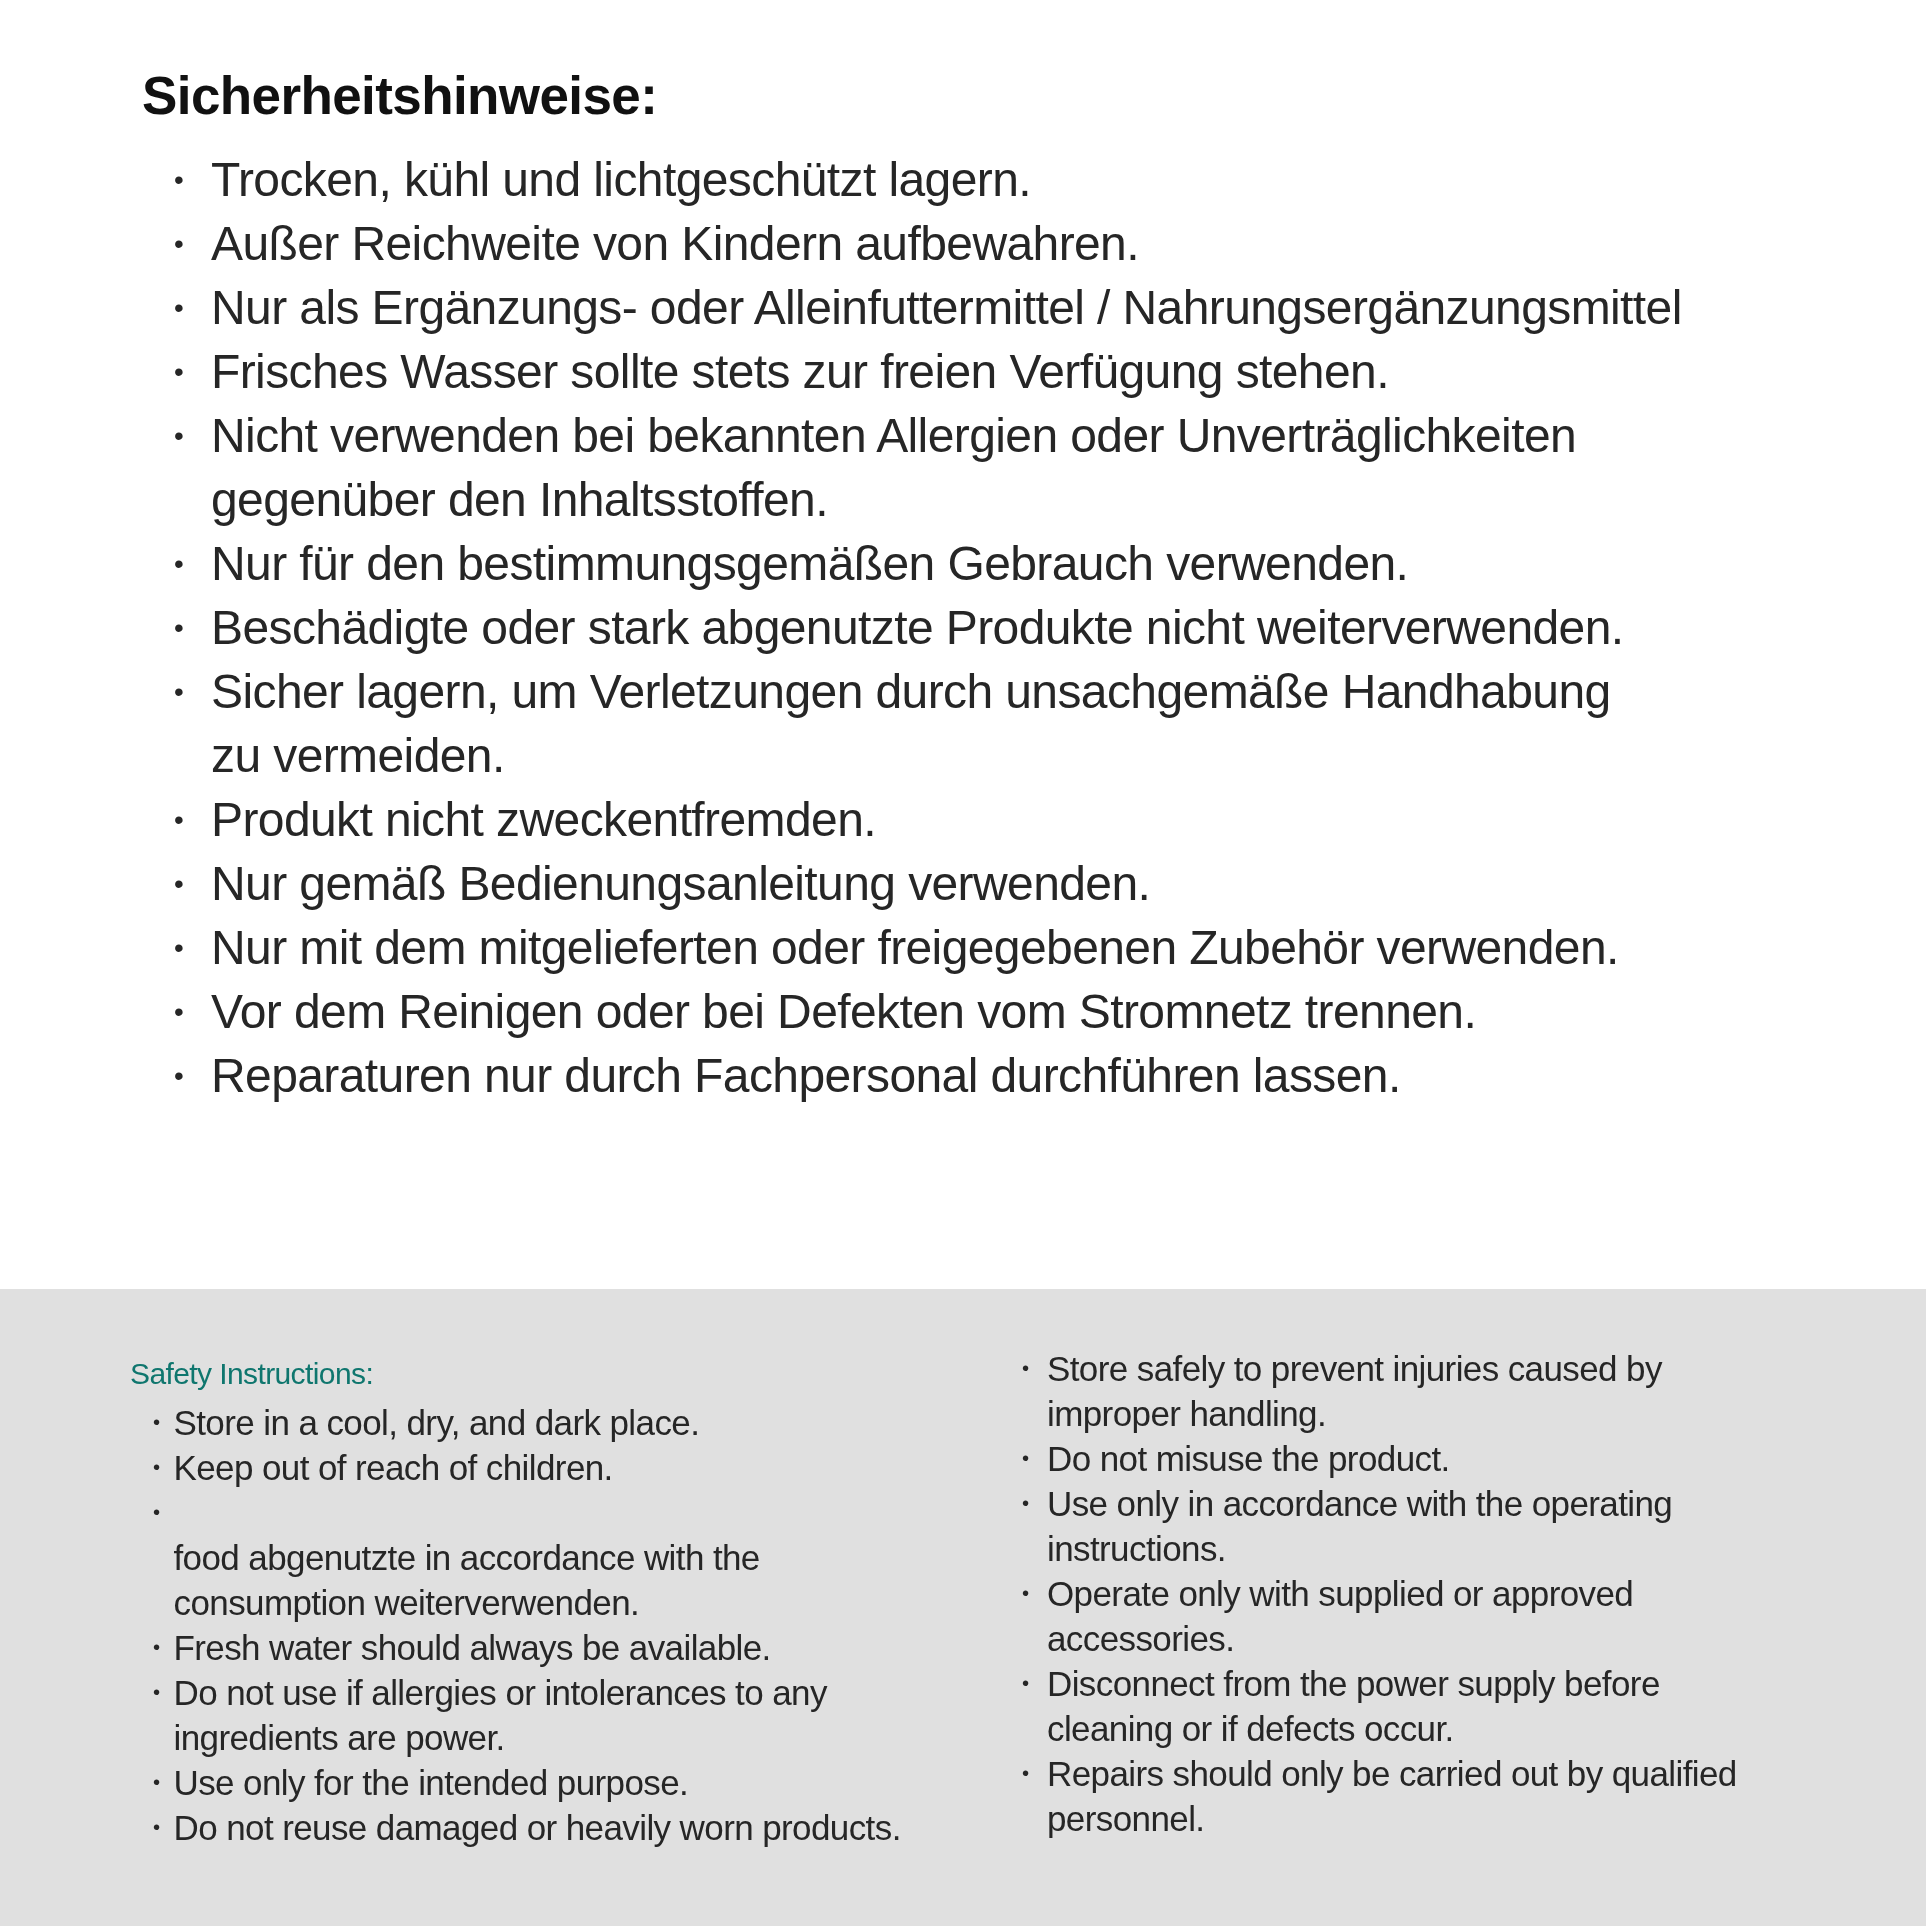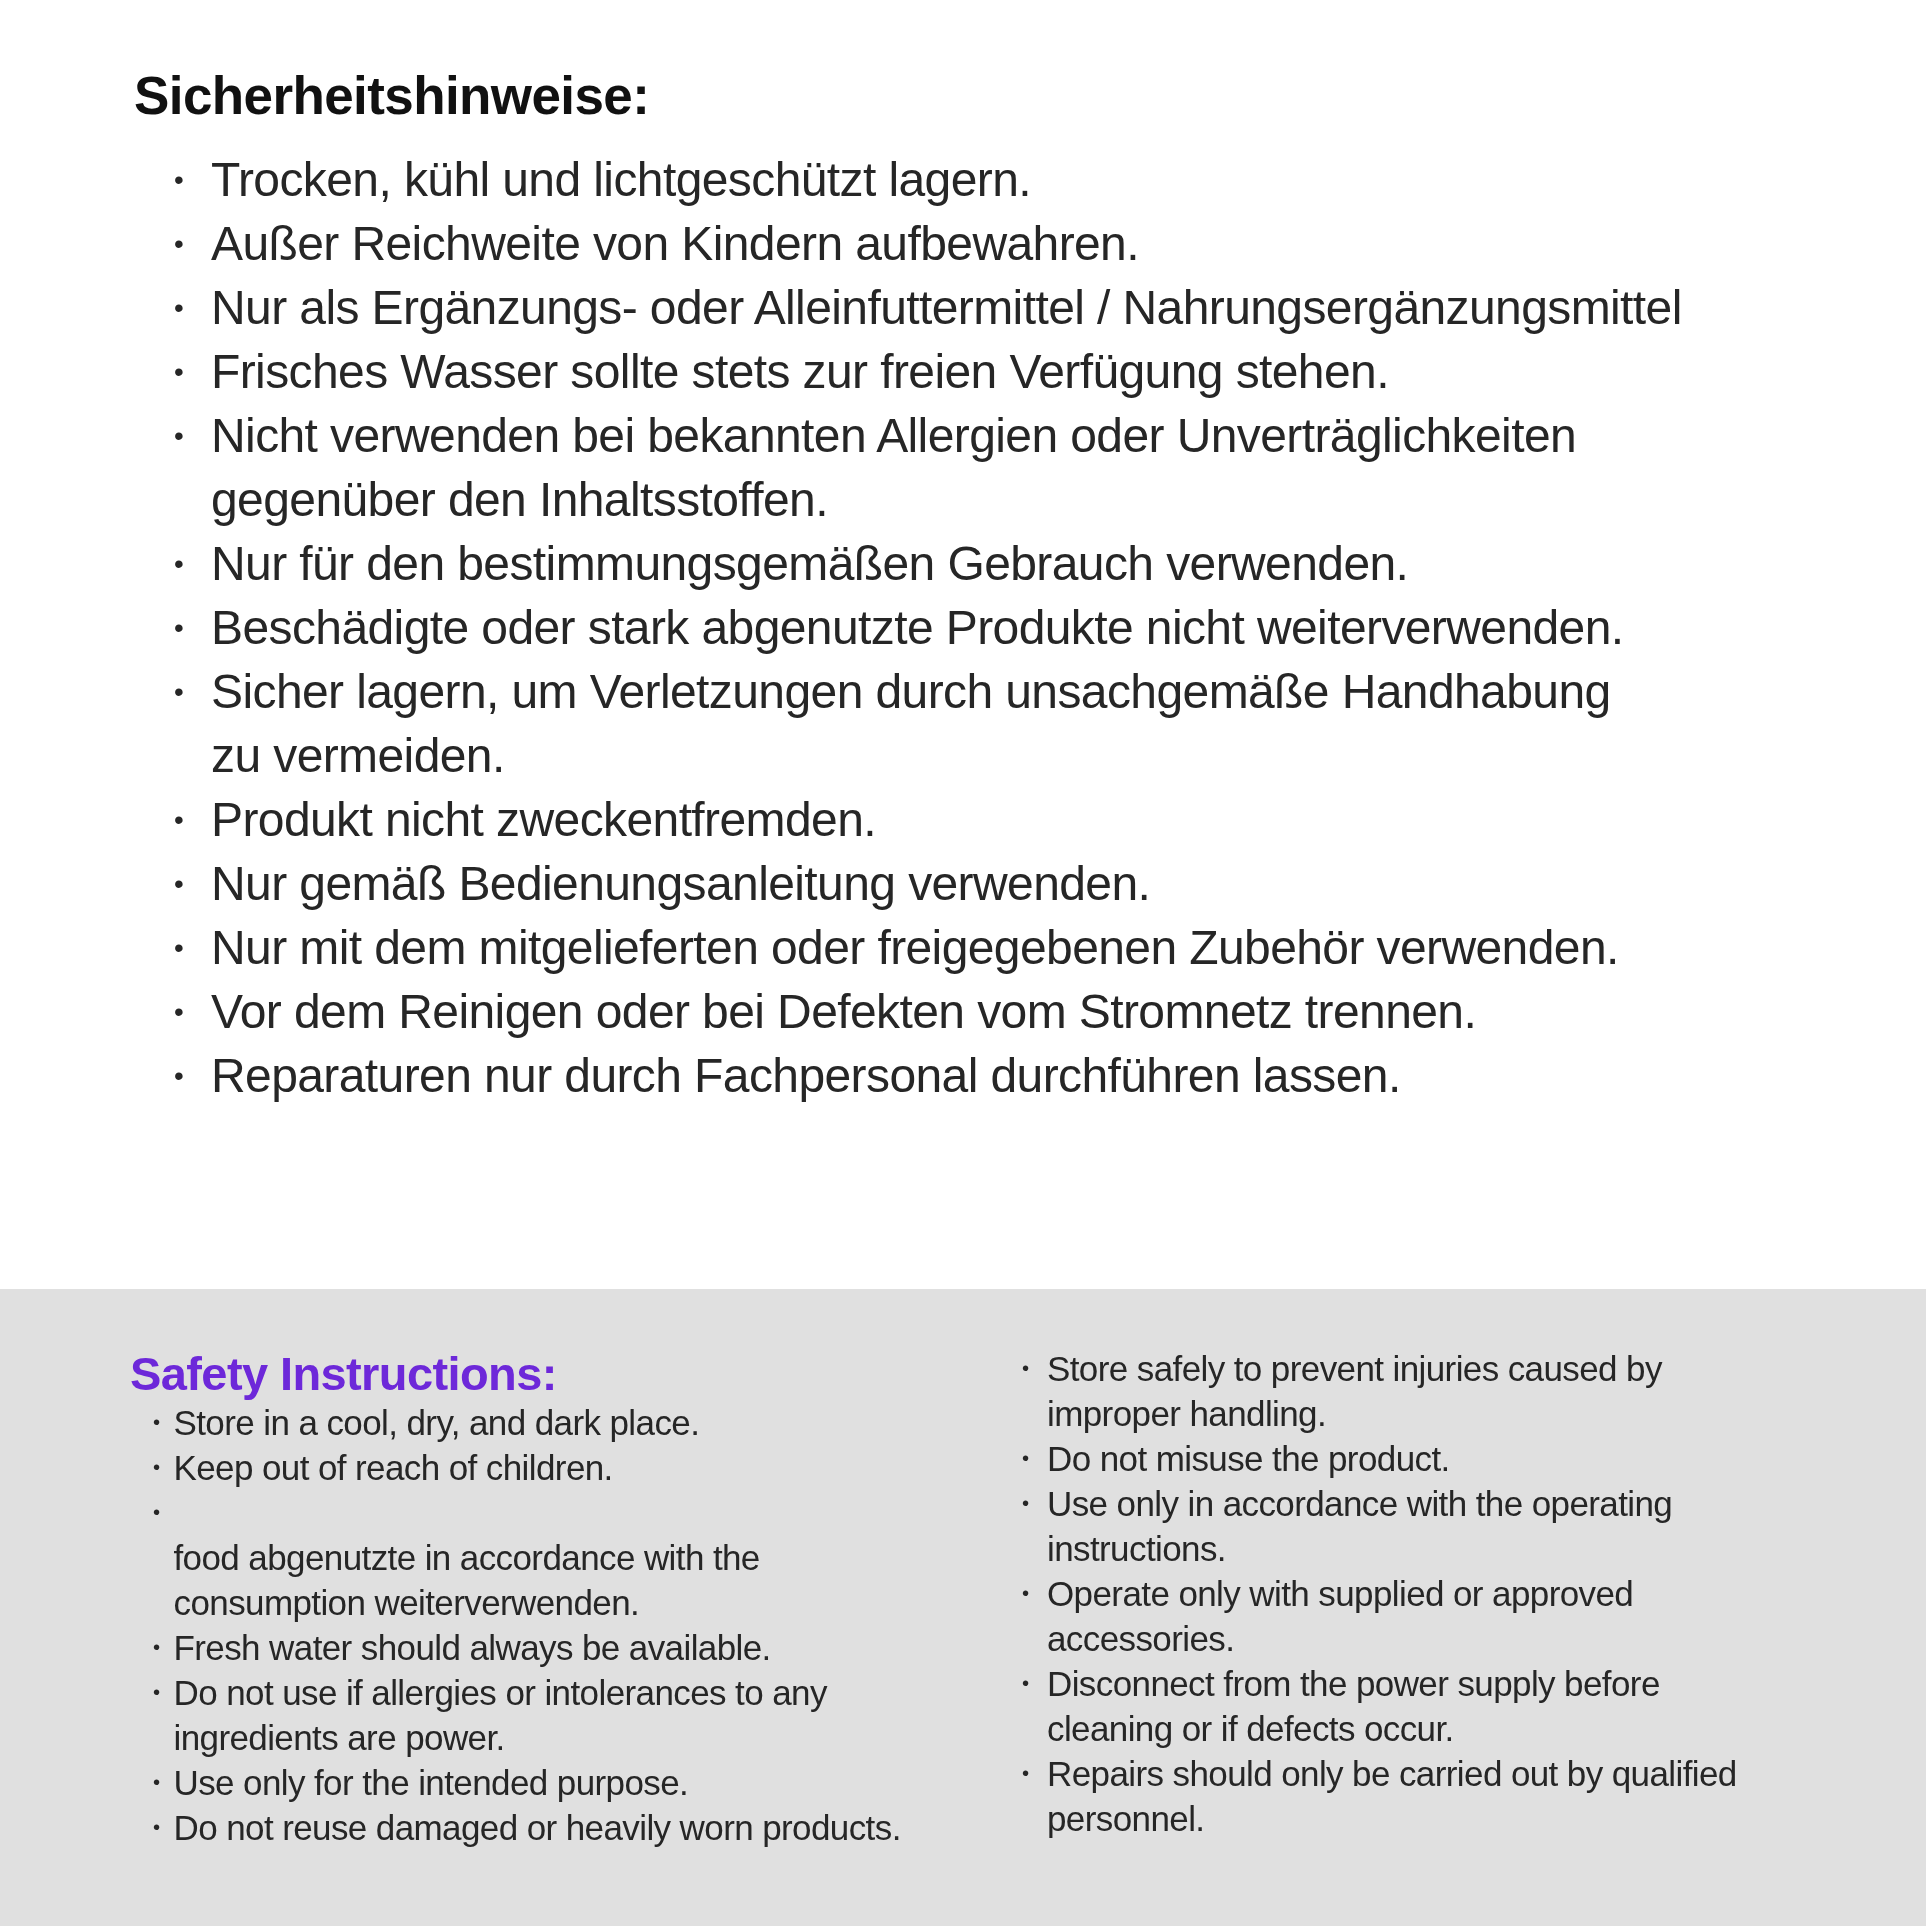--- a/index.html
+++ b/index.html
@@ -13,21 +13,21 @@
   }
   .page {
     position: relative;
     width: 1926px;
     height: 1926px;
     background: #ffffff;
   }
   
   .de-title {
     position: absolute;
-    left: 134px;
+    left: 142px;
     top: 66px;
     font-size: 53px;
     font-weight: bold;
     line-height: 60px;
     letter-spacing: -0.6px;
     color: #111111;
     white-space: nowrap;
   }
   .de-list {
     position: absolute;
@@ -50,25 +50,25 @@
     left: 0;
     top: 1289px;
     width: 1926px;
     height: 638px;
     background: #e0e0e0;
   }
   .en-title {
     position: absolute;
     left: 130px;
     top: 1351px;
-    font-size: 47px;
-    font-weight: bold;
+    font-size: 30px;
+    font-weight: normal;
     line-height: 45px;
     letter-spacing: -0.6px;
-    color: #6d28d9;
+    color: #0f766e;
     white-space: nowrap;
   }
   .en-list {
     position: absolute;
     color: #262626;
   }
   .en-list .line {
     position: relative;
     height: 45px;
     line-height: 45px;

